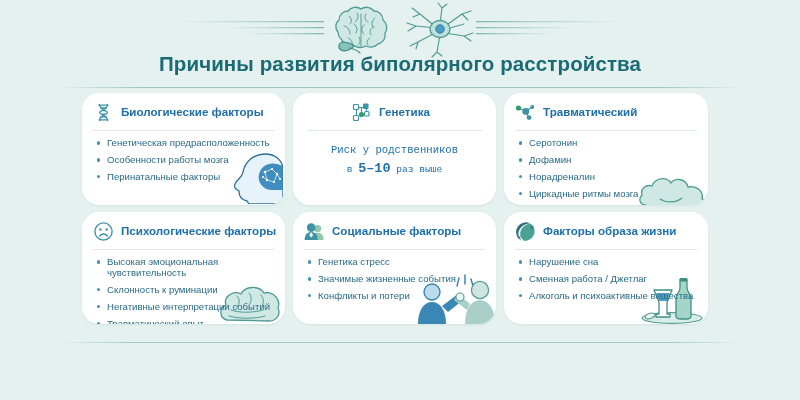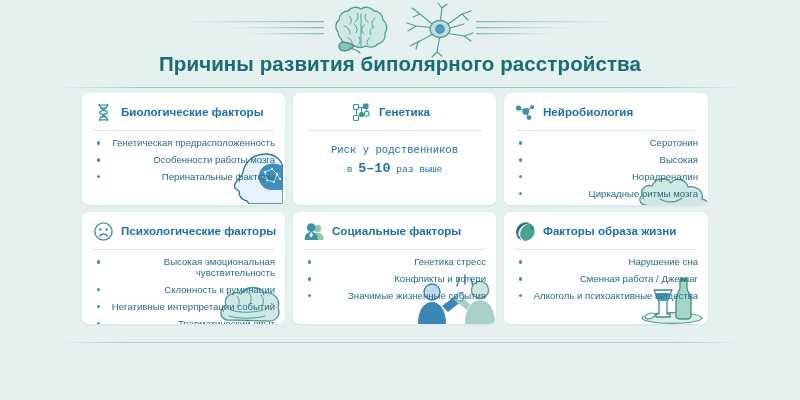--- a/index.html
+++ b/index.html
@@ -42,21 +42,21 @@
   .grid{
     position:absolute;left:82px;top:93px;width:636px;
     display:grid;
     grid-template-columns:203px 203px 204px;
     grid-template-rows:112px 112px;
     column-gap:8px;row-gap:7px;
   }
   .card{
     position:relative;
     background:#ffffff;
-    border-radius:7px;
+    border-radius:17px;
     box-shadow:0 1px 2px rgba(60,120,120,.10);
     overflow:hidden;
   }
   .card-head{
     display:flex;align-items:center;gap:7px;
     padding:7px 10px 0 11px;
     height:24px;
   }
   .card.center .card-head{justify-content:center;padding-left:0;padding-right:8px;}
   .card-icon{width:21px;height:21px;flex:none;display:block;}
@@ -71,21 +71,20 @@
 
   ul.bullets{
     list-style:none;margin:0;padding:7px 10px 0 15px;
     position:relative;z-index:2;
   }
   ul.bullets li{
     position:relative;
     font-size:9.6px;color:#2a6a86;line-height:1.12;
     margin-bottom:6.2px;padding-left:10px;
     max-width:178px;
-    text-align:right;
   }
   ul.bullets li::before{
     content:"";position:absolute;left:0;top:3.4px;
     width:3.2px;height:3.2px;border-radius:50%;background:#4a8fb5;
   }
 
   
   .stat{
     text-align:center;padding-top:12px;color:#1f6fa8;
     font-size:10.6px;line-height:1.5;font-family:Liberation Mono, monospace;
@@ -225,26 +224,26 @@
       <div class="card-head">
         <svg class="card-icon" viewBox="0 0 21 21">
           <g stroke="#3f93a8" stroke-width="1.2" fill="none">
             <path d="M4 6.5 L10.5 9 M10.5 9 L17 5.5 M10.5 9 L13.5 15"></path>
           </g>
           <circle cx="3.5" cy="6" r="2.6" fill="#2f9e6e"></circle>
           <circle cx="10.8" cy="9.4" r="3.4" fill="#3f93a8"></circle>
           <circle cx="17.2" cy="5" r="2" fill="#3f93a8"></circle>
           <circle cx="14" cy="15.6" r="2.4" fill="#3f93a8"></circle>
         </svg>
-        <span class="card-title">Нейробиология</span>
+        <span class="card-title">Травматический</span>
       </div>
       <div class="head-rule"></div>
       <ul class="bullets">
         <li>Серотонин</li>
-        <li>Высокая</li>
+        <li>Дофамин</li>
         <li>Норадреналин</li>
         <li>Циркадные ритмы мозга</li>
       </ul>
       <svg class="corner c-cloud" viewBox="0 0 74 40">
         <path d="M8 36 C2 36 0 30 4 26 C2 20 8 15 14 17 C17 9 28 7 33 14 C38 8 48 10 50 18 C58 16 66 22 64 30 C70 31 72 36 68 39 L8 39 Z" fill="#cfe8e3" stroke="#4f9b96" stroke-width="1.3" stroke-linejoin="round"></path>
         <path d="M22 30 C28 34 38 34 44 29" fill="none" stroke="#4f9b96" stroke-width="1.1" stroke-linecap="round"></path>
       </svg>
     </div>
 
     <div class="card">
@@ -280,22 +279,22 @@
           <path d="M7.5 19 C7.5 13.6 10.4 11.8 13.6 11.8 C16.8 11.8 19.6 13.6 19.6 19 Z" fill="#8fc9a8"></path>
           <circle cx="7.2" cy="6.6" r="4.3" fill="#3f93a8"></circle>
           <path d="M0.6 19 C0.6 13 3.8 11 7.2 11 C10.6 11 13.8 13 13.8 19 Z" fill="#3f93a8"></path>
           <path d="M7.2 11 L5.3 14 L7.2 16.5 L9.1 14 Z" fill="#ffffff"></path>
         </svg>
         <span class="card-title">Социальные факторы</span>
       </div>
       <div class="head-rule"></div>
       <ul class="bullets">
         <li>Генетика стресс</li>
+        <li>Значимые жизненные события</li>
         <li>Конфликты и потери</li>
-        <li>Значимые жизненные события</li>
       </ul>
       <svg class="corner c-people" viewBox="0 0 86 52">
         <g stroke="#2e7fa8" stroke-width="1.4" fill="none" stroke-linecap="round">
           <path d="M49 6 L47 14 M55 3 L55 12 M61 7 L63 14"></path>
         </g>
         <circle cx="22" cy="20" r="8" fill="#bcdcee" stroke="#2e7fa8" stroke-width="1.3"></circle>
         <path d="M8 52 C8 38 14 30 22 30 C30 30 36 38 36 52 Z" fill="#3a86b5"></path>
         <path d="M32 34 L48 22 L53 28 L38 40 Z" fill="#3a86b5"></path>
         <circle cx="70" cy="18" r="8.6" fill="#cfe5e0" stroke="#5a9a92" stroke-width="1.3"></circle>
         <path d="M55 52 C55 36 62 28 70 28 C78 28 85 36 85 52 Z" fill="#a9cfc8"></path>

